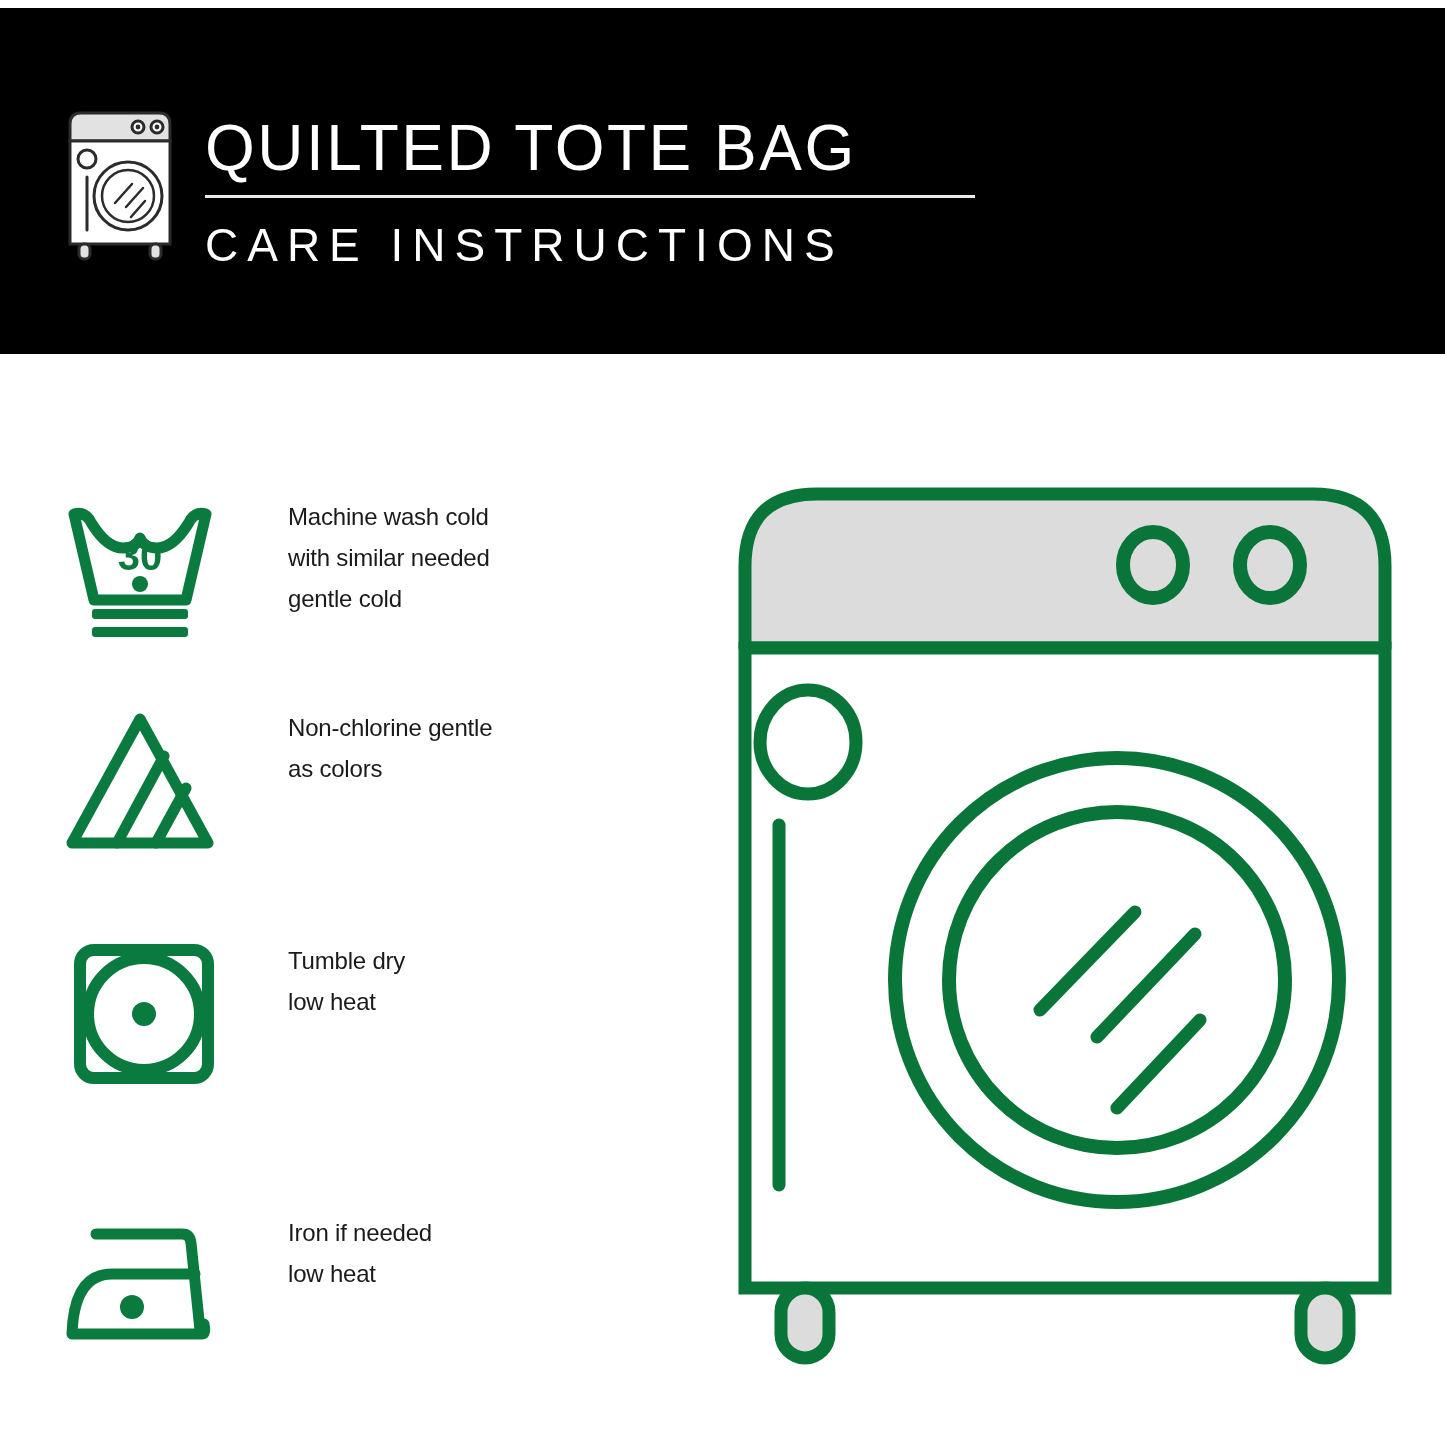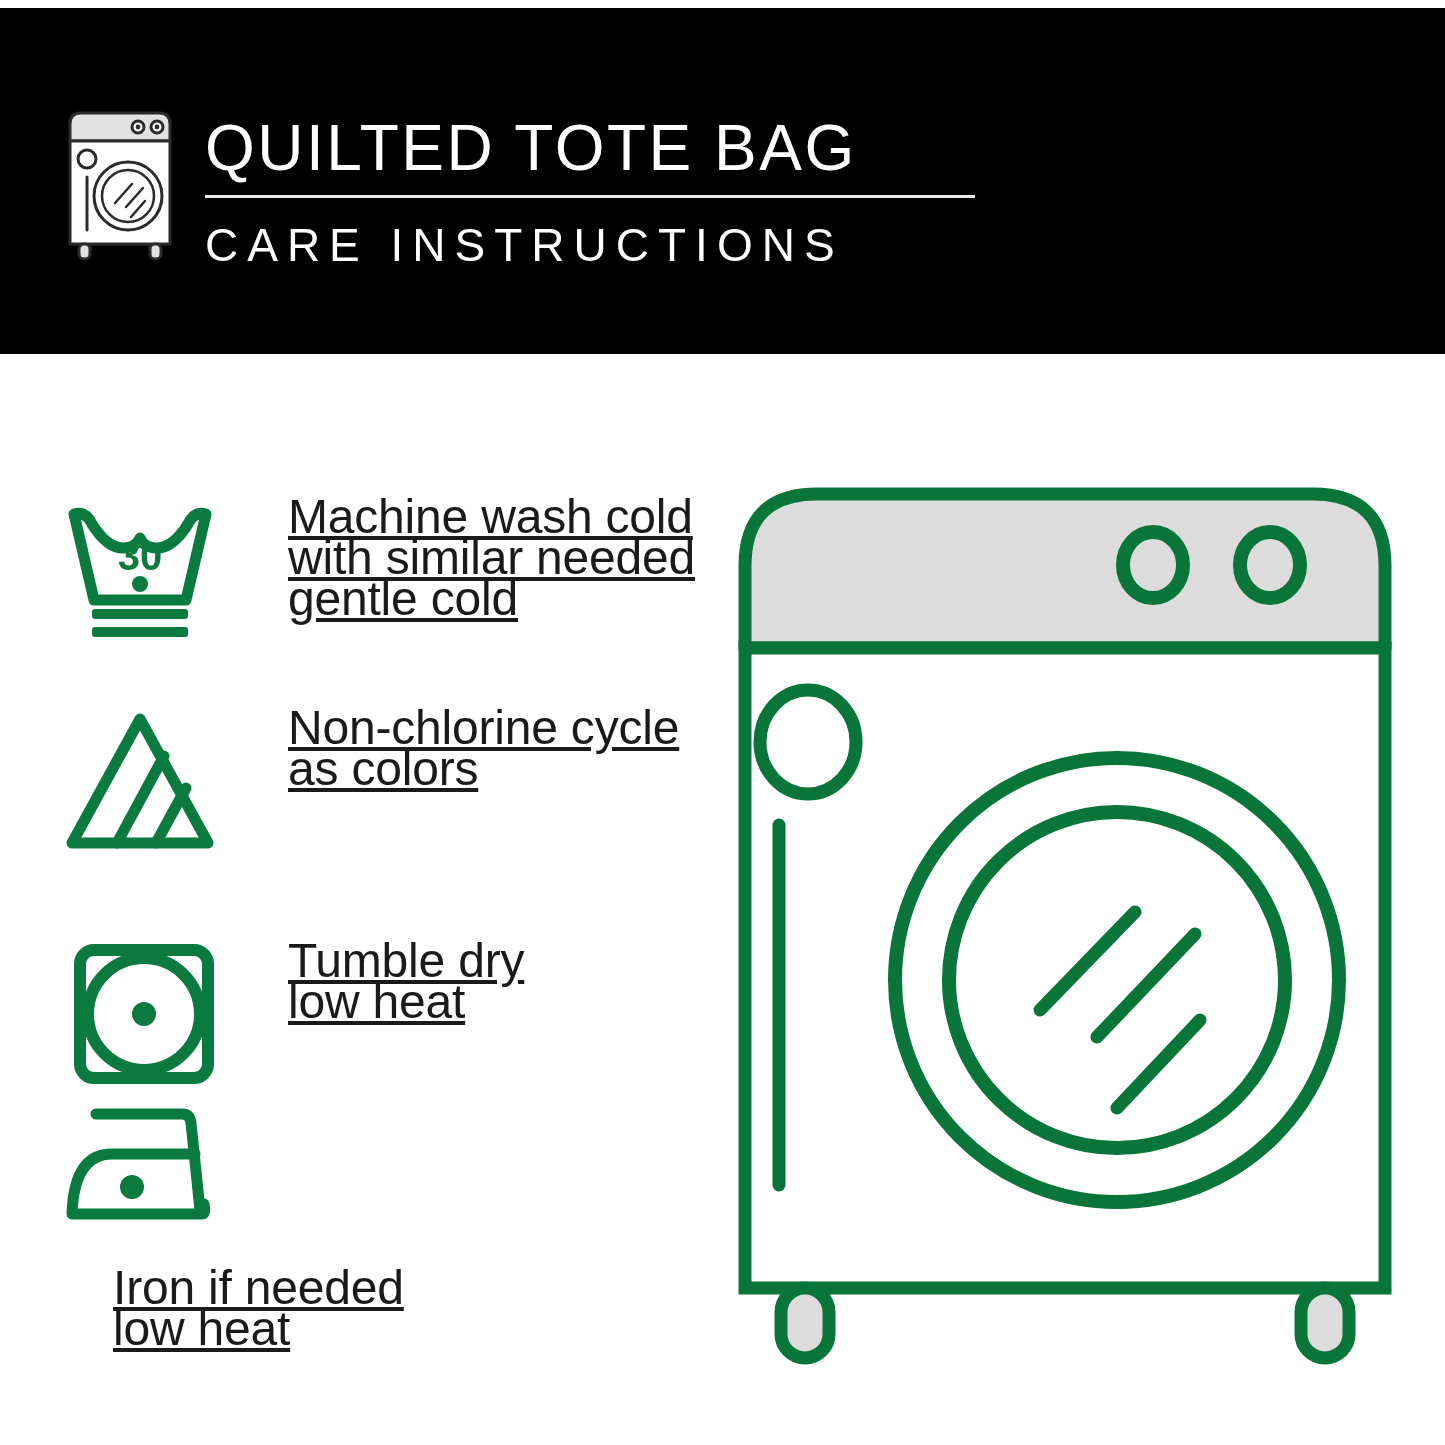--- a/index.html
+++ b/index.html
@@ -75,33 +75,32 @@
     align-items: flex-start;
   }
   .care-symbol {
     width: 175px;
     flex: 0 0 175px;
     display: flex;
     justify-content: flex-start;
   }
   .care-text {
     color: #1a1a1c;
-    font-size: 48px;
+    font-size: 24px;
     font-weight: 400;
     line-height: 41px;
     letter-spacing: -0.2px;
     padding-left: 53px;
-    text-decoration: underline;
   }
   .care-text span { display: block; }
 
   #row-wash   { top: 496px; }
   #row-bleach { top: 707px; }
   #row-dry    { top: 940px; }
-  #row-iron   { top: 1092px; flex-direction: column; }
+  #row-iron   { top: 1212px; }
 
   
   #machine {
     position: absolute;
     left: 735px;
     top: 480px;
     width: 660px;
     height: 890px;
   }
 </style>
@@ -167,21 +166,21 @@
 
   <div class="care-row" id="row-bleach">
     <div class="care-symbol">
       <svg width="160" height="148" viewBox="0 0 160 148">
         <path d="M80 12 L148 136 L12 136 Z" fill="none" stroke="#0b7a3f" stroke-width="11" stroke-linejoin="round"></path>
         <line x1="57" y1="136" x2="104" y2="49" stroke="#0b7a3f" stroke-width="11" stroke-linecap="round"></line>
         <line x1="96" y1="136" x2="126" y2="81" stroke="#0b7a3f" stroke-width="11" stroke-linecap="round"></line>
       </svg>
     </div>
     <div class="care-text">
-      <span>Non-chlorine cycle</span>
+      <span>Non-chlorine gentle</span>
       <span>as colors</span>
     </div>
   </div>
 
   <div class="care-row" id="row-dry">
     <div class="care-symbol">
       <svg width="160" height="148" viewBox="0 0 160 148">
         <rect x="20" y="10" width="128" height="128" rx="14" fill="none" stroke="#0b7a3f" stroke-width="12"></rect>
         <circle cx="84" cy="74" r="56" fill="none" stroke="#0b7a3f" stroke-width="12"></circle>
         <circle cx="84" cy="74" r="12" fill="#0b7a3f"></circle>

